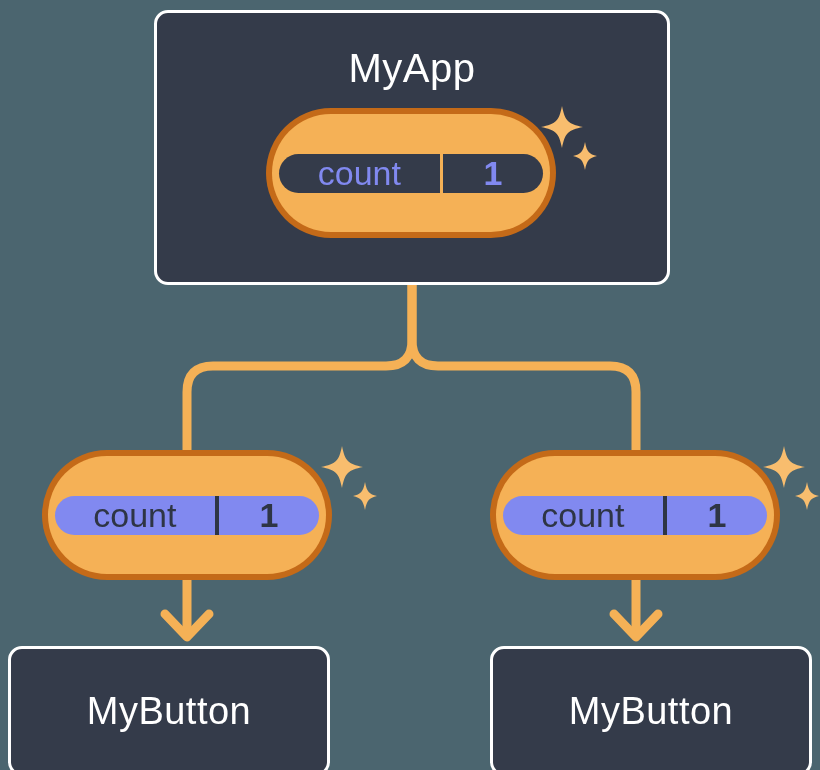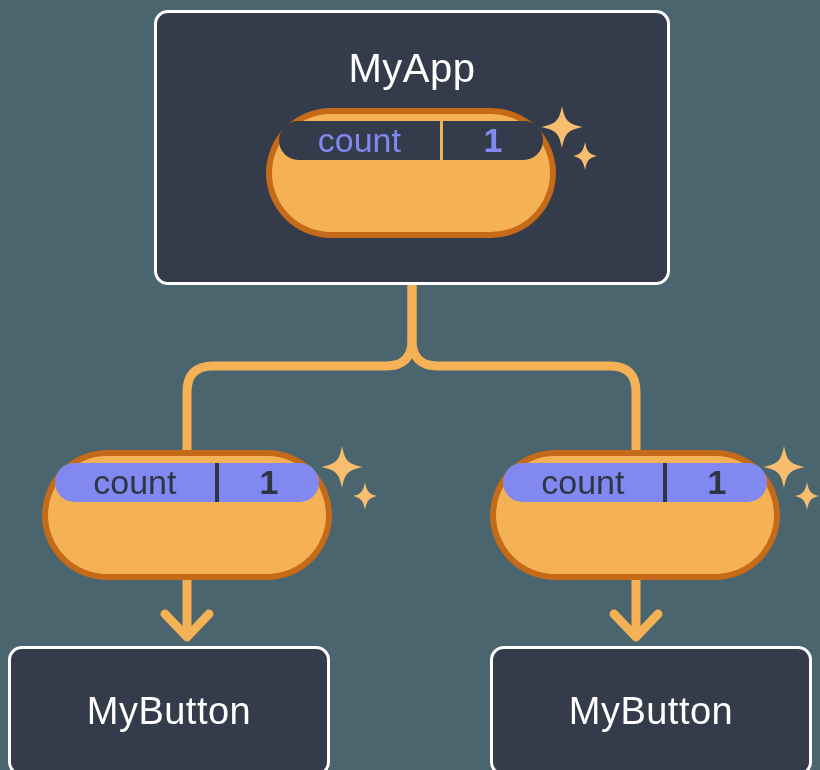--- a/index.html
+++ b/index.html
@@ -64,21 +64,21 @@
     box-sizing: border-box;
     border-radius: 999px;
     
     background: #c46a18;
     padding: 6px;
     z-index: 4;
   }
   .pill-inner {
     flex: 1 1 auto;
     display: flex;
-    align-items: flex-start;
+    align-items: center;
     box-sizing: border-box;
     border-radius: 999px;
     background: #f5b156;
     padding: 7px;
   }
   .pill-body {
     flex: 1 1 auto;
     display: flex;
     align-items: stretch;
     box-sizing: border-box;

